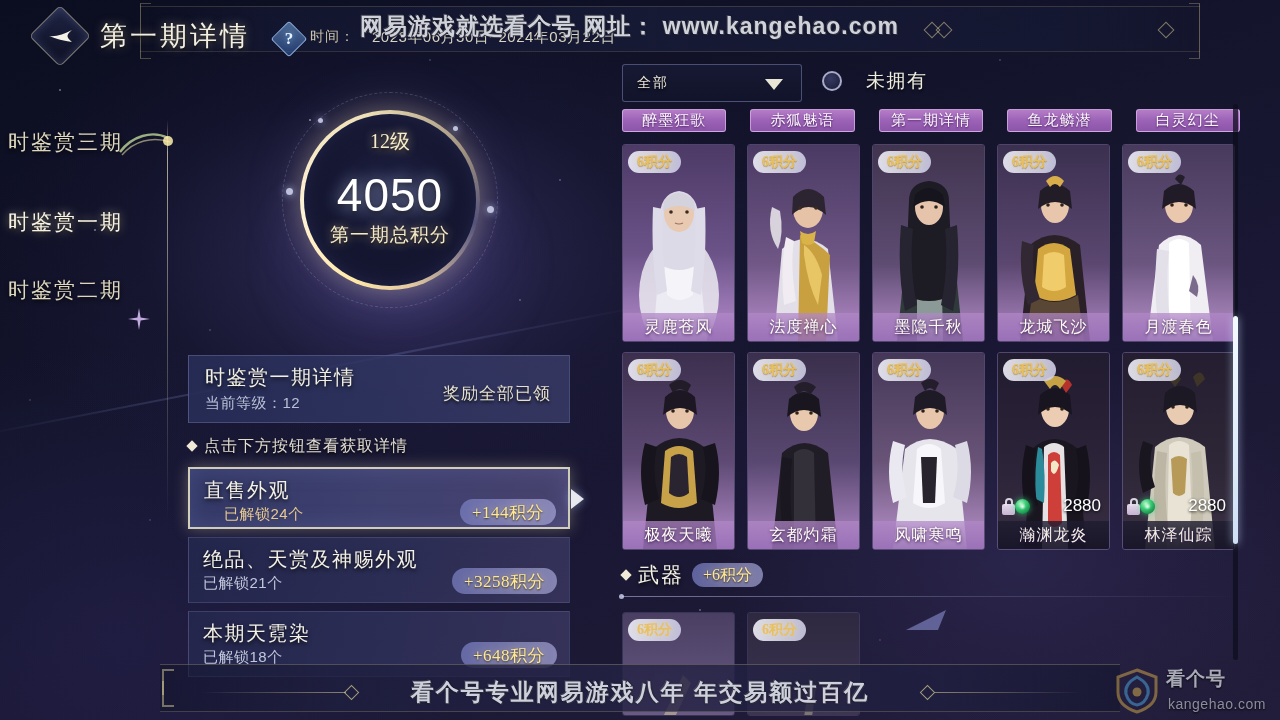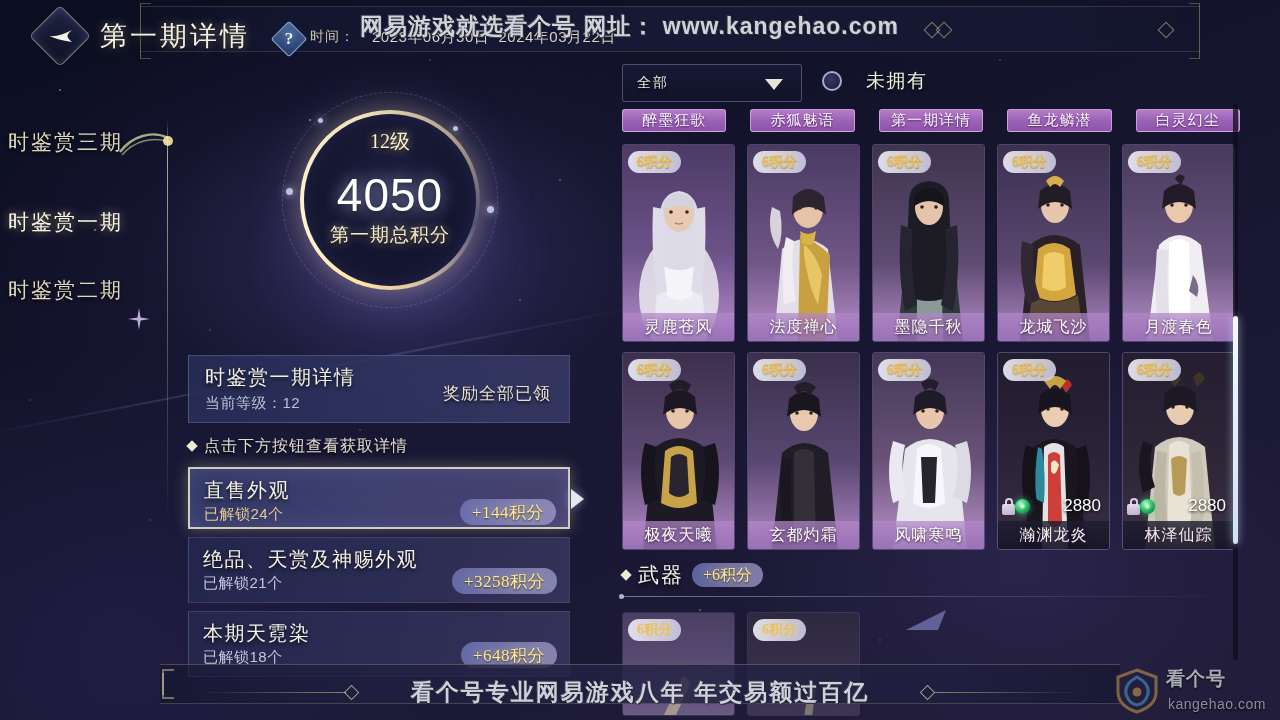--- a/index.html
+++ b/index.html
@@ -229,21 +229,21 @@
   }
   .dp-row .rtitle {
     position:absolute; left:14px; top:8px;
     font-family:"Liberation Serif", serif; font-size:20px; color:#f3f0e6; letter-spacing:1.5px;
     text-shadow:0 2px 4px rgba(0,0,0,.85);
   }
   .dp-row .rsub {
     position:absolute; left:14px; top:36px;
     font-size:15px; color:#c2c8dc; letter-spacing:.5px;
   }
-  .dp-row.selected .rsub { color:#e7c98f; }
+  .dp-row.selected .rsub { color:#e7c98f;margin-left:20px; }
   .dp-row .badge {
     position:absolute; right:12px; top:30px; height:26px; padding:13px 12px;
     display:flex; align-items:center; border-radius:13px;
     background: linear-gradient(100deg, rgba(118,124,190,.75), rgba(168,168,216,.70));
     font-family:"Liberation Serif", serif; font-size:17px; color:#ffe893; letter-spacing:.5px;
     text-shadow: 0 0 8px rgba(255,220,120,.55), 0 1px 2px rgba(0,0,0,.7);
   }
   .dp-row .arrow {
     position:absolute; right:-16px; top:20px; width:0; height:0;
     border-left: 13px solid rgba(245,245,250,.92);
@@ -384,21 +384,21 @@
     background: rgba(14,14,30,.75); border-radius:3px; cursor:pointer;
   }
   .scroll-thumb {
     position:absolute; left:0; top:212px; width:5px; height:228px; border-radius:3px;
     background: linear-gradient(180deg, #f4fbff, #cfe0f5);
     box-shadow:0 0 8px rgba(200,225,255,.65);
   }
 
   
   .bottom-banner {
-    position:absolute; left:160px; top:664px; width:960px; height:40px;
+    position:absolute; left:160px; top:664px; width:960px; height:48px;
     background: linear-gradient(90deg, rgba(18,20,44,.55) 0%, rgba(30,30,62,.78) 18%, rgba(36,34,68,.82) 50%, rgba(30,30,62,.78) 82%, rgba(18,20,44,.55) 100%);
     border-top:1px solid rgba(185,178,130,.32); border-bottom:1px solid rgba(185,178,130,.26);
   }
   .bb-text {
     position:absolute; left:0; top:12px; width:960px; text-align:center;
     font-size:23px; font-weight:bold; letter-spacing:2px;
     color: rgba(222,226,238,.92);
     text-shadow: 0 0 2px rgba(0,0,0,.95), 1px 1px 0 rgba(55,55,78,.95), -1px -1px 0 rgba(150,150,172,.32);
     white-space:nowrap; pointer-events:none;
   }

